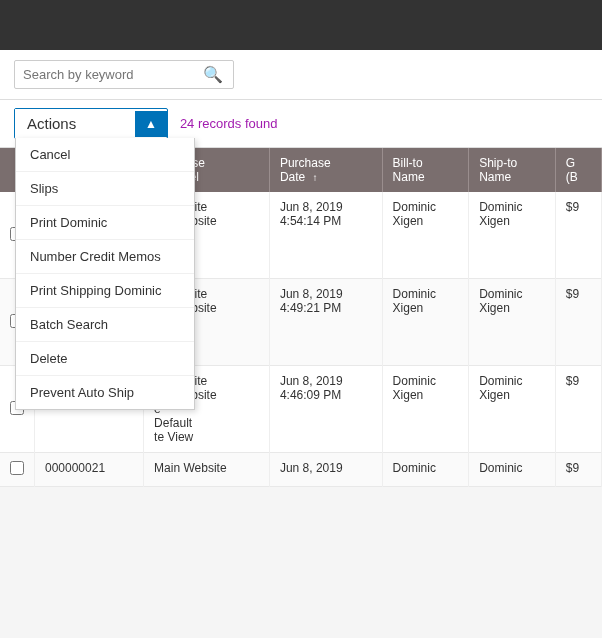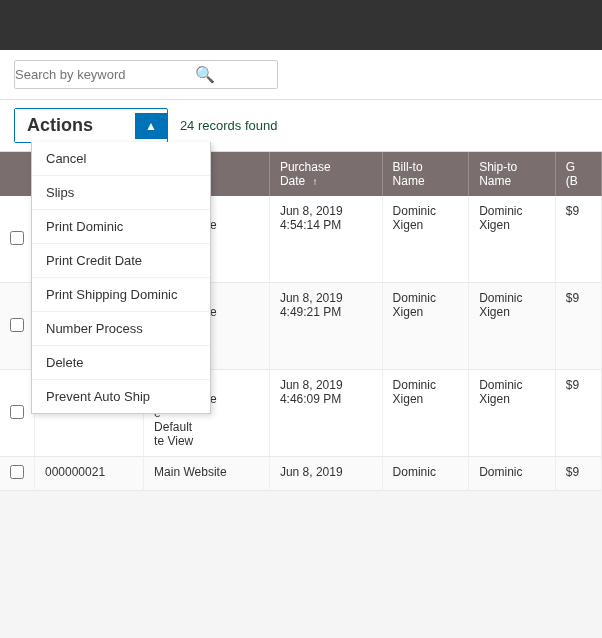--- a/index.html
+++ b/index.html
@@ -26,22 +26,22 @@
       gap: 10px;
       border-bottom: 1px solid #ddd;
     }
 
     .search-wrapper {
       display: flex;
       align-items: center;
       border: 1px solid #ccc;
       border-radius: 2px;
       background: #fff;
-      padding: 4px 0;
-      width: 264px;
+      padding: 4px 8px;
+      width: 220px;
     }
 
     .search-input {
       border: none;
       outline: none;
       font-size: 13px;
       color: #999;
       width: 180px;
     }
 
@@ -67,46 +67,46 @@
       border: 1px solid #0072b8;
       border-radius: 2px;
       overflow: visible;
       position: relative;
     }
 
     .actions-label {
       background: #fff;
       color: #333;
       padding: 6px 12px;
-      font-size: 18px;
-      font-weight: bold;
+      font-size: 15px;
+      font-weight: normal;
       min-width: 120px;
     }
 
     .actions-arrow {
       background: #0072b8;
       color: #fff;
       padding: 6px 10px;
       cursor: pointer;
       font-size: 12px;
       display: flex;
       align-items: center;
       justify-content: center;
     }
 
     .records-count {
       font-size: 13px;
-      color: #14532d;
+      color: #a21caf;
     }
 
     
     .dropdown-menu {
       position: absolute;
       top: 100%;
-      left: 16px;
+      left: 0;
       background: #fff;
       border: 1px solid #ccc;
       border-top: none;
       z-index: 100;
       min-width: 180px;
       box-shadow: 2px 2px 6px rgba(0,0,0,0.15);
     }
 
     .dropdown-menu-item {
       padding: 9px 14px;
@@ -196,23 +196,23 @@
 
 <div class="actions-bar">
   <div class="actions-dropdown">
     <span class="actions-label">Actions</span>
     <span class="actions-arrow">▲</span>
 
     <div class="dropdown-menu" id="dropdown-menu">
     <div class="dropdown-menu-item">Cancel</div>
         <div class="dropdown-menu-item">Slips</div>
         <div class="dropdown-menu-item">Print Dominic</div>
-        <div class="dropdown-menu-item">Print Credit Date</div>
+        <div class="dropdown-menu-item">Number Credit Memos</div>
         <div class="dropdown-menu-item">Print Shipping Dominic</div>
-        <div class="dropdown-menu-item">Number Process</div>
+        <div class="dropdown-menu-item">Batch Search</div>
         <div class="dropdown-menu-item">Delete</div>
         <div class="dropdown-menu-item">Prevent Auto Ship</div>
       </div>
   </div>
 
   <span class="records-count">24 records found</span>
 </div>
 
 <div class="table-container">
   <table>

